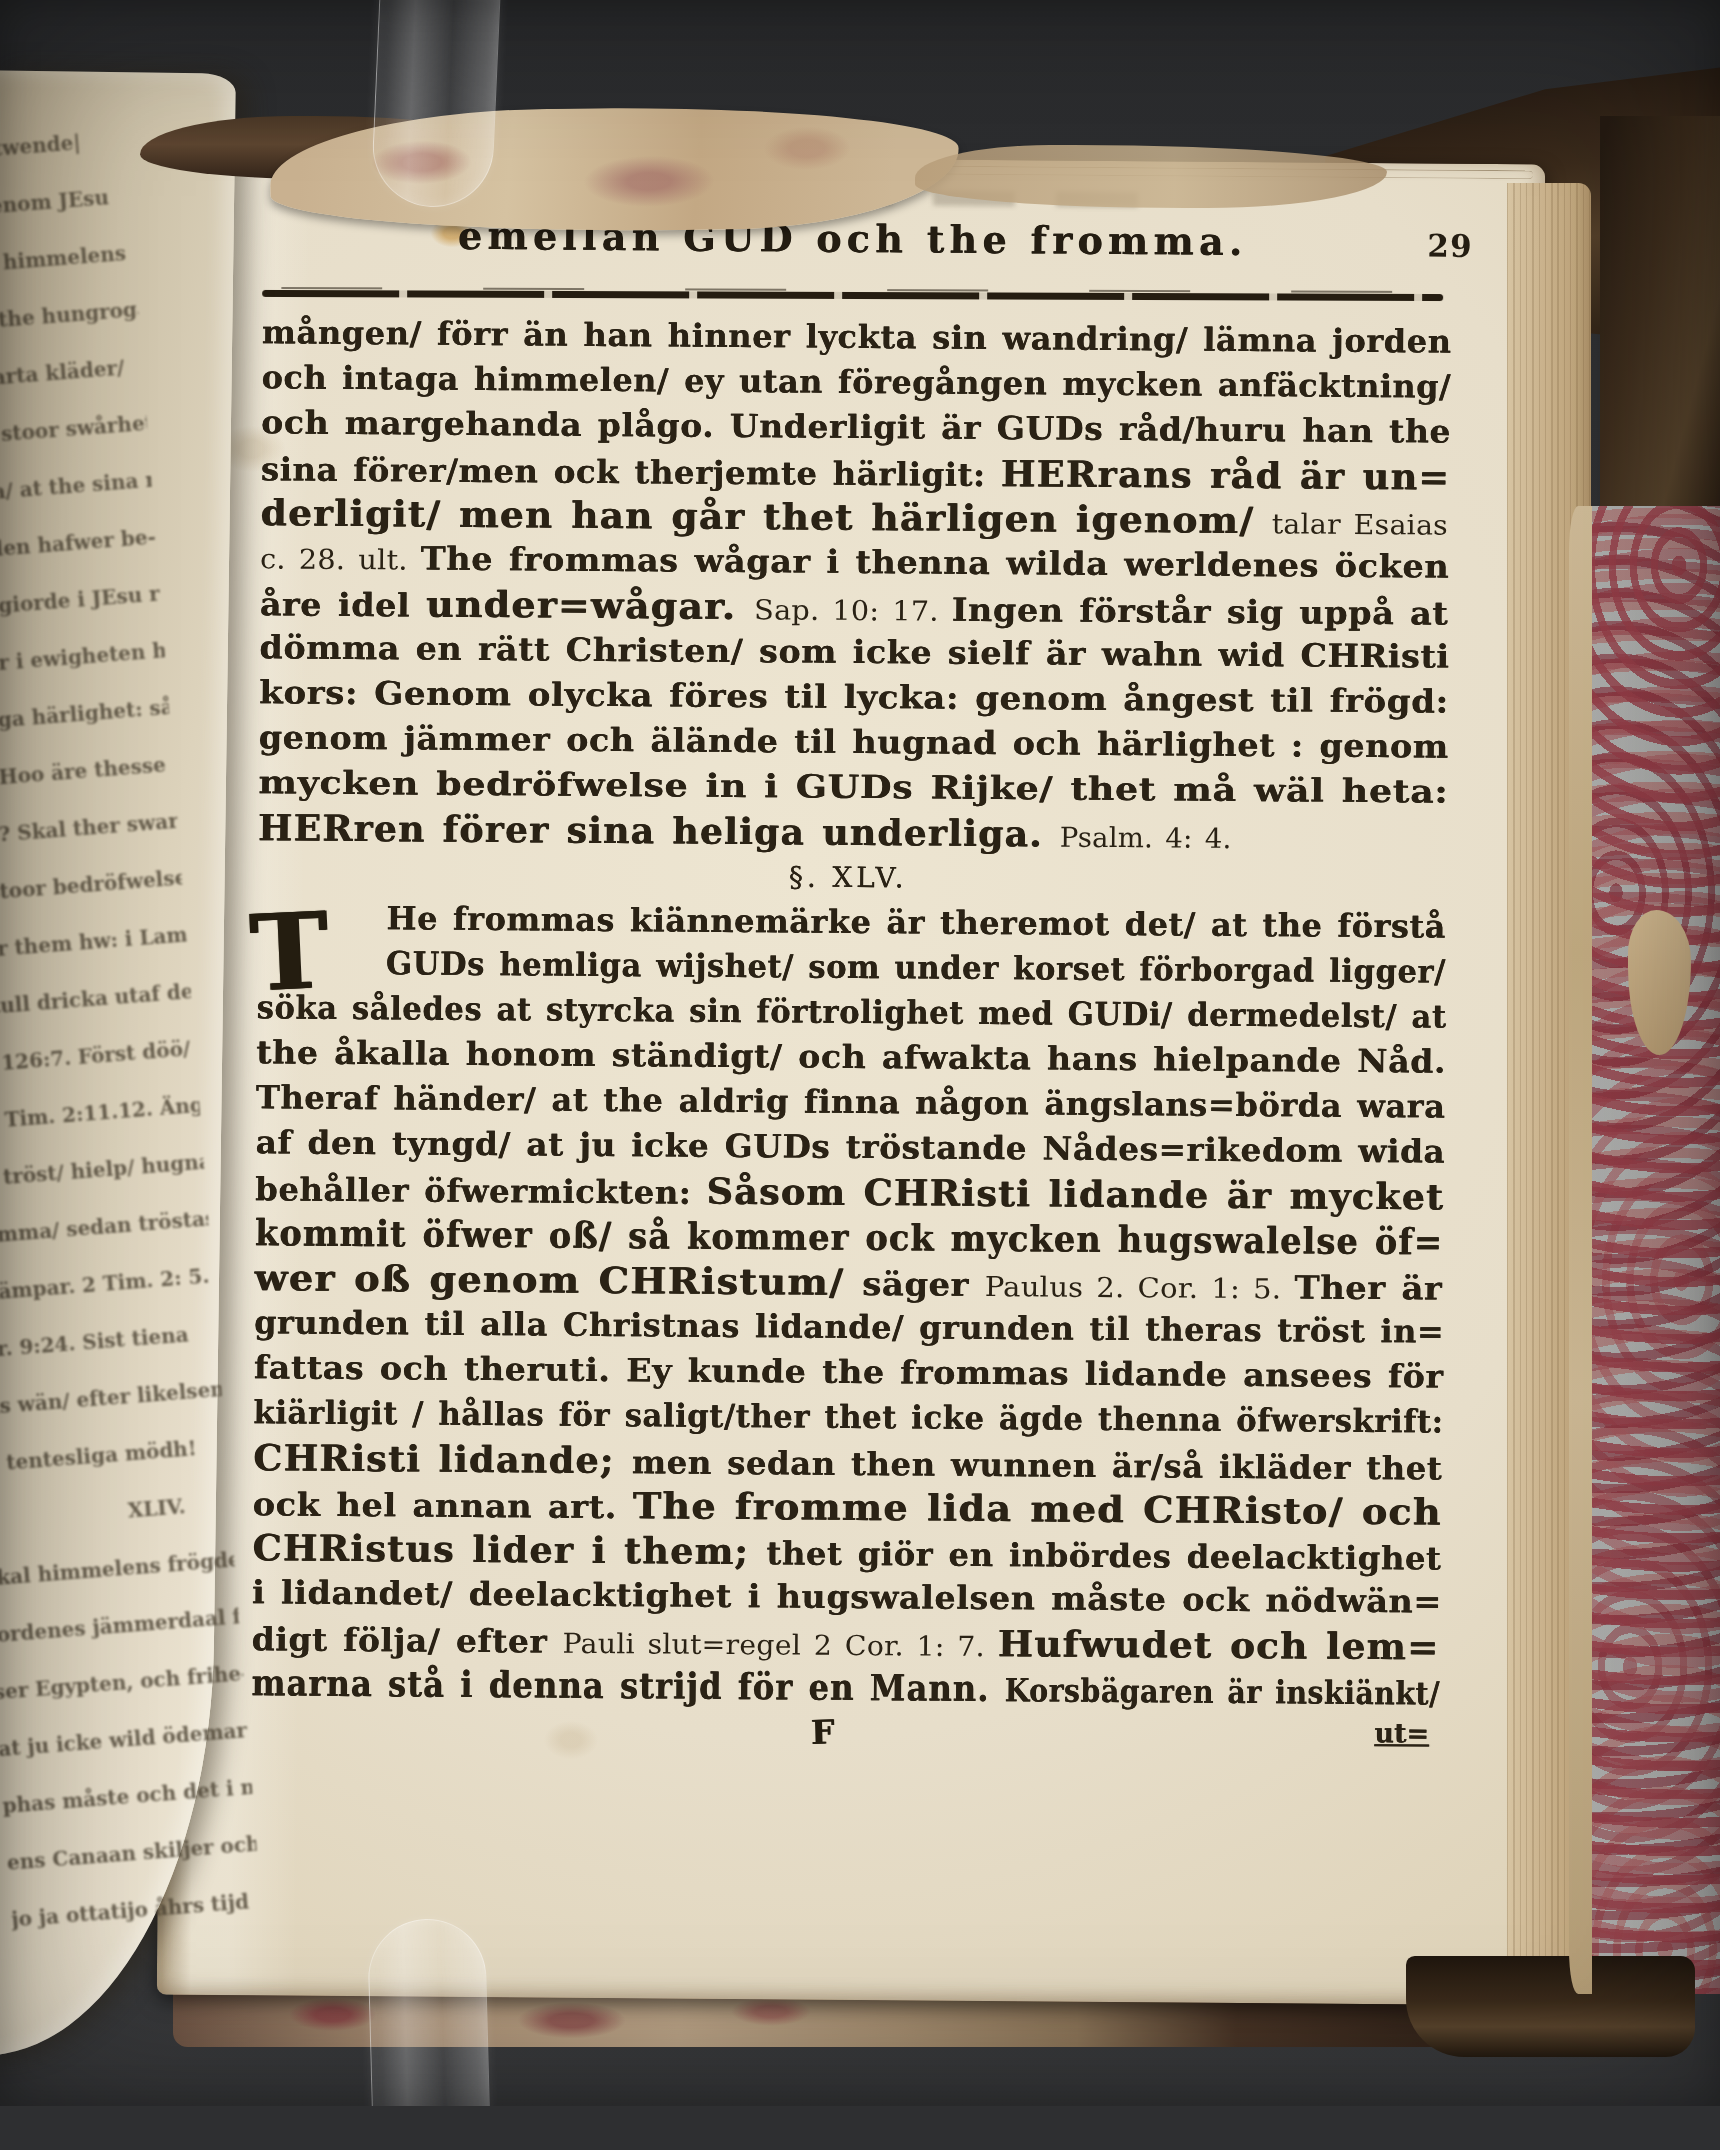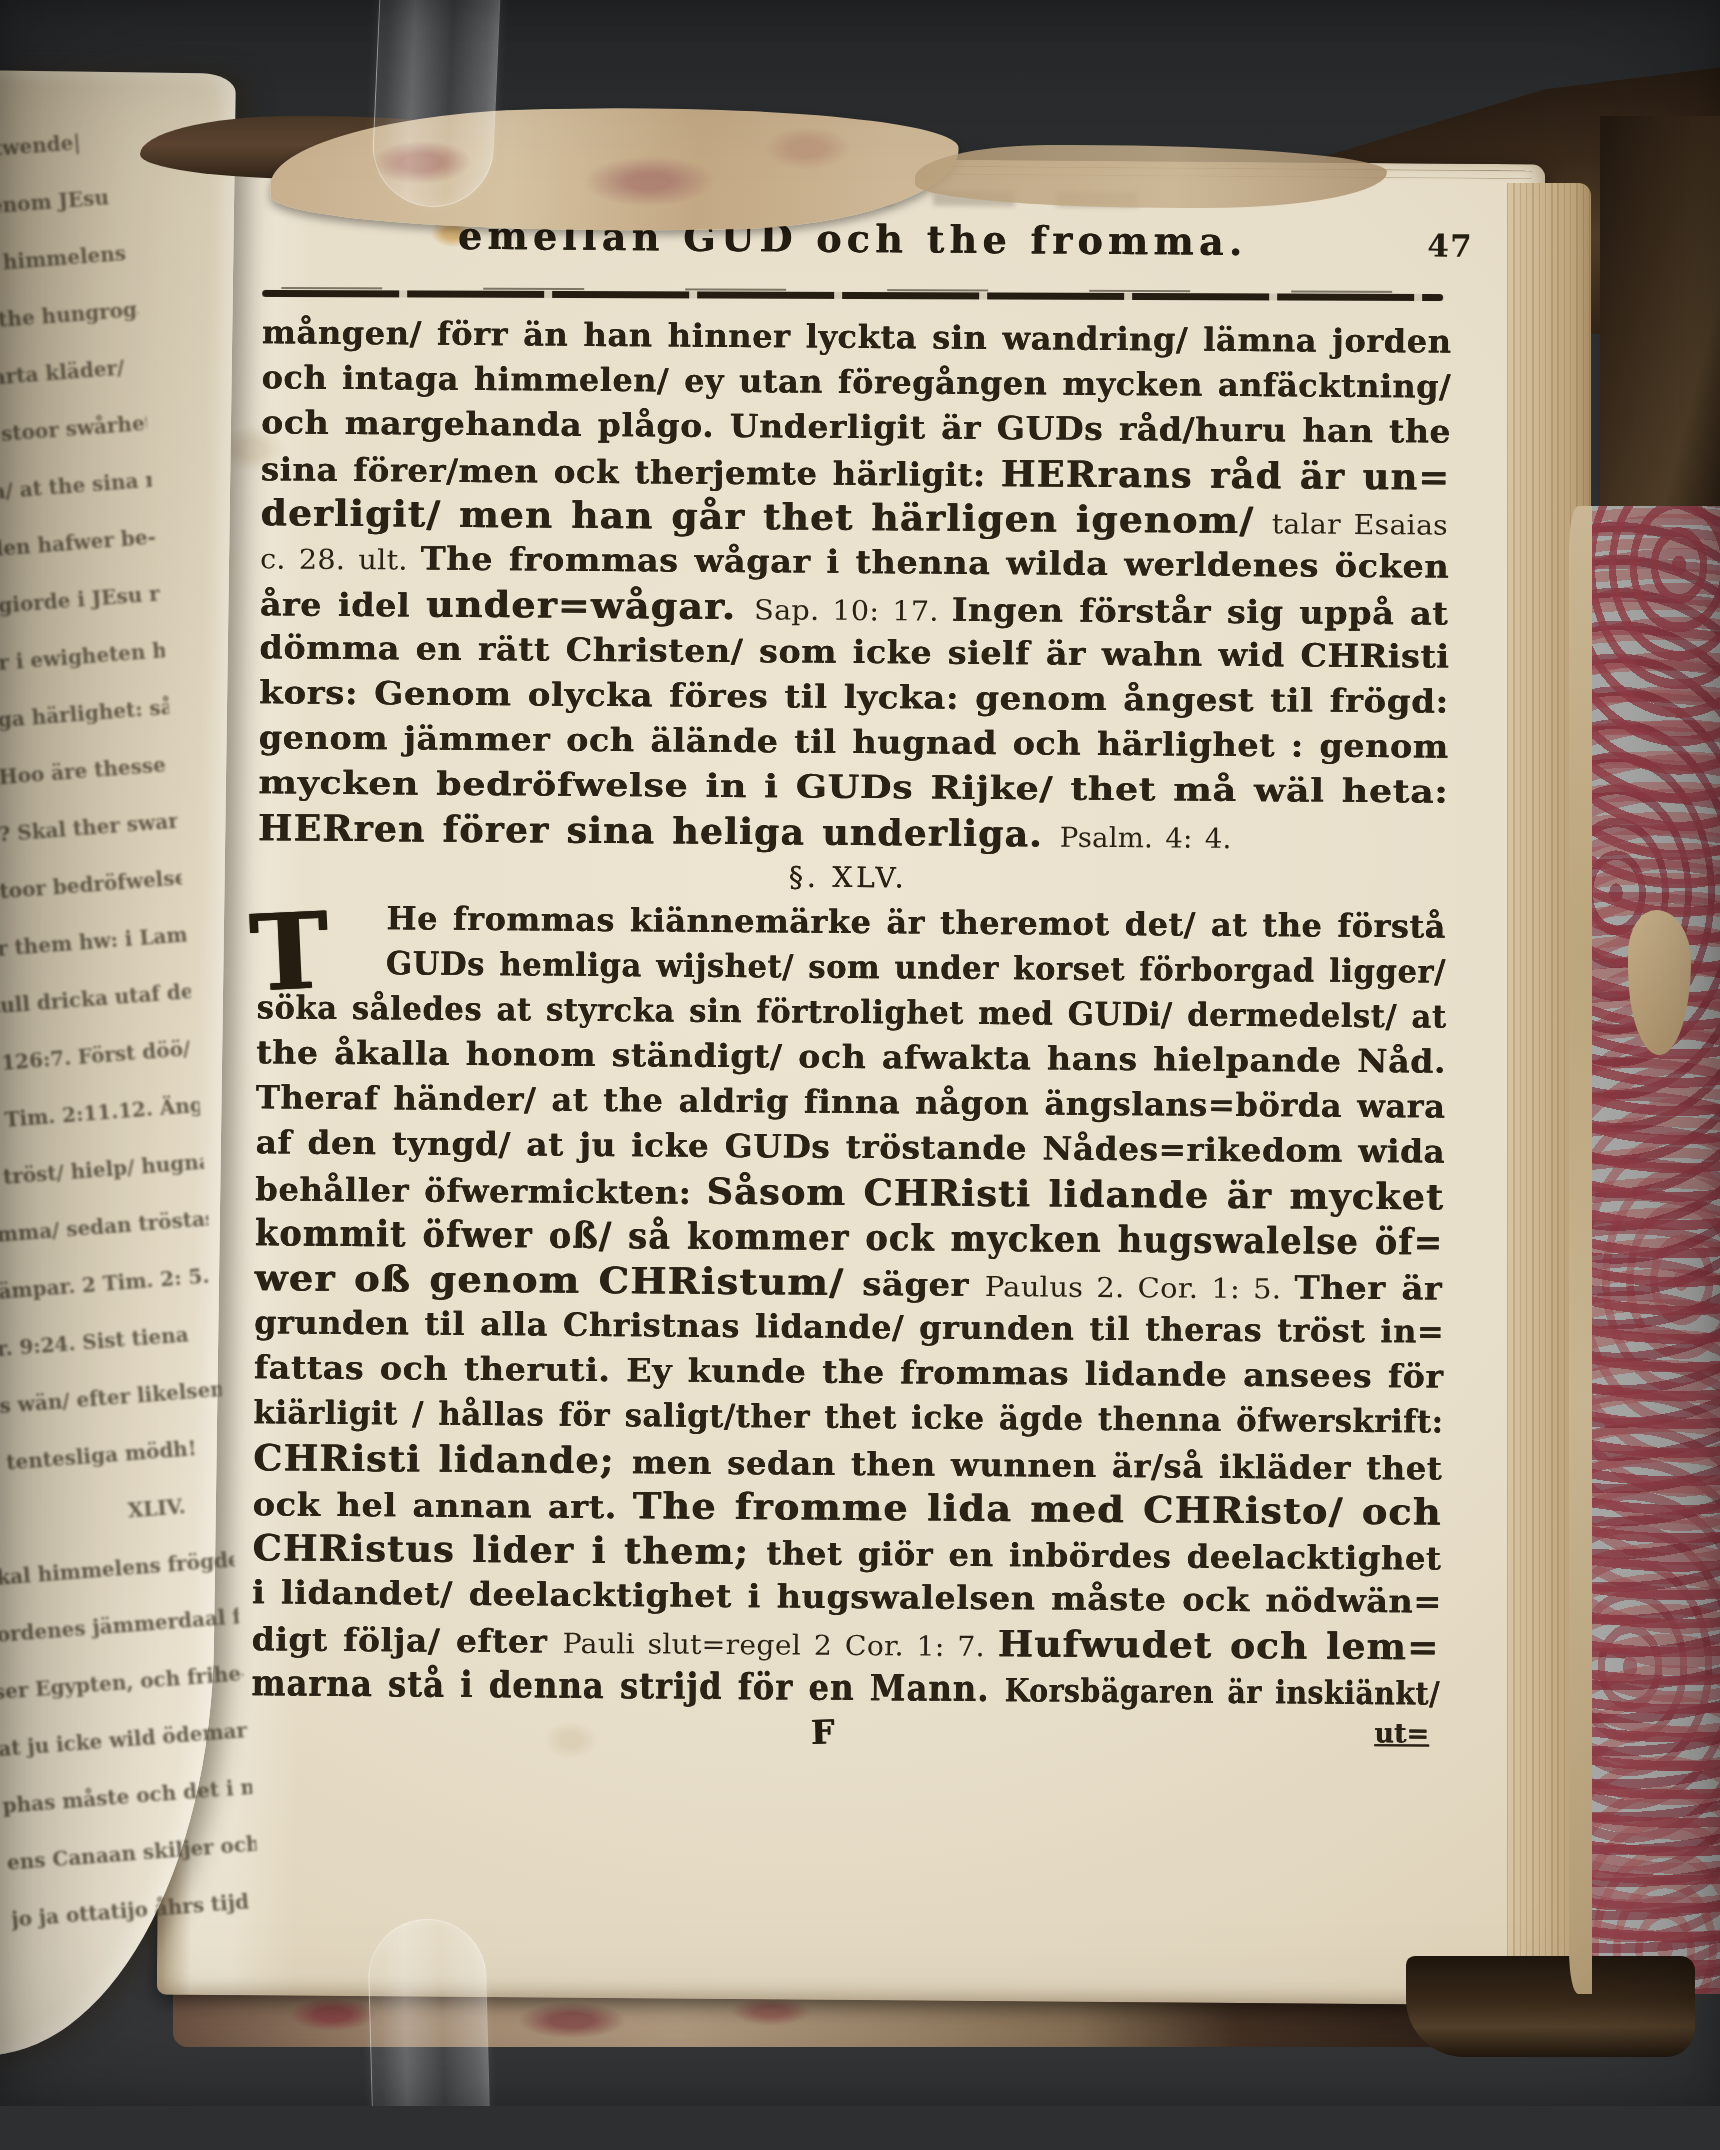--- a/index.html
+++ b/index.html
@@ -177,21 +177,21 @@
   <div id="spine-strip"></div>
   <div id="top-remnants"></div>
   <div id="top-remnants-right"></div>
   <div id="leather-top-right"></div>
   <div id="leather-right"></div>
 
   <div id="main-page">
     <div id="showthrough"></div>
     <div id="runhead">
       <span class="title">emellan GUD och the fromma.</span>
-      <span class="pageno">47</span>
+      <span class="pageno">29</span>
     </div>
     <div id="head-rule"></div>
     <div id="textblock">
       <div id="drop-cap">T</div>
 
     <div class="line"><span class="fit" style="transform: scaleX(1.0049);"><span class="n">mången/ förr än han hinner lyckta sin wandring/ lämna jorden</span></span></div>
         <div class="line"><span class="fit" style="transform: scaleX(0.9984);"><span class="n">och intaga himmelen/ ey utan föregången mycken anfäcktning/</span></span></div>
         <div class="line"><span class="fit" style="transform: scaleX(1.0346);"><span class="n">och margehanda plågo.  Underligit är GUDs råd/huru han the</span></span></div>
         <div class="line"><span class="fit" style="transform: scaleX(1.0132);"><span class="n">sina förer/men ock therjemte härligit:  </span><span class="b">HERrans råd är un=</span></span></div>
         <div class="line"><span class="fit" style="transform: scaleX(1.035);"><span class="b">derligit/ men han går thet härligen igenom/ </span><span class="r">talar Esaias</span></span></div>

